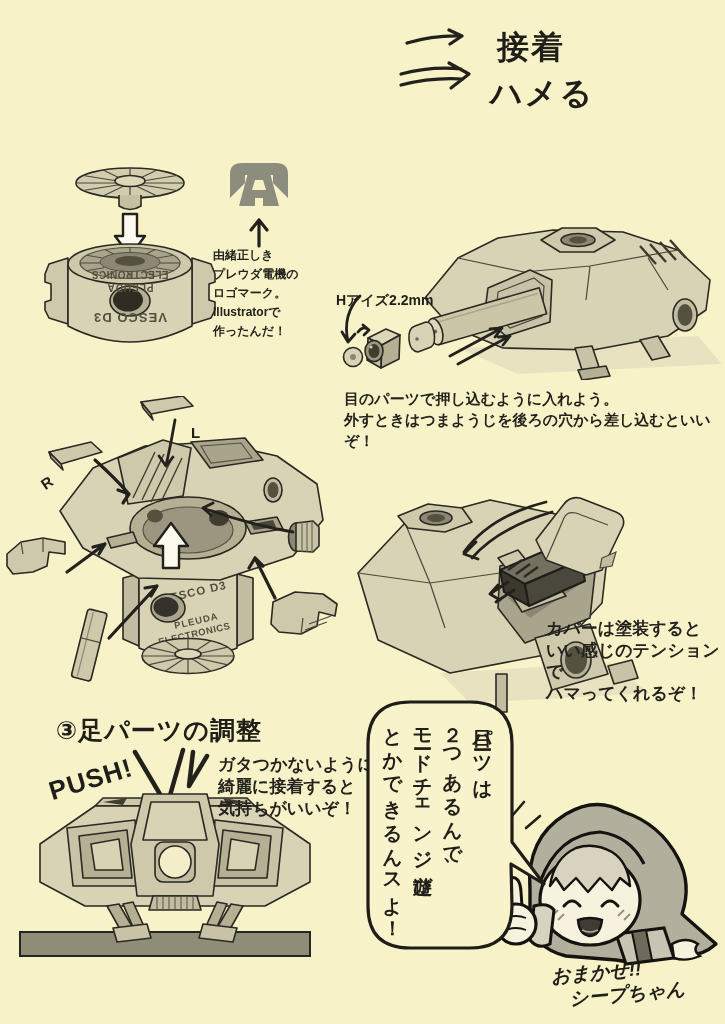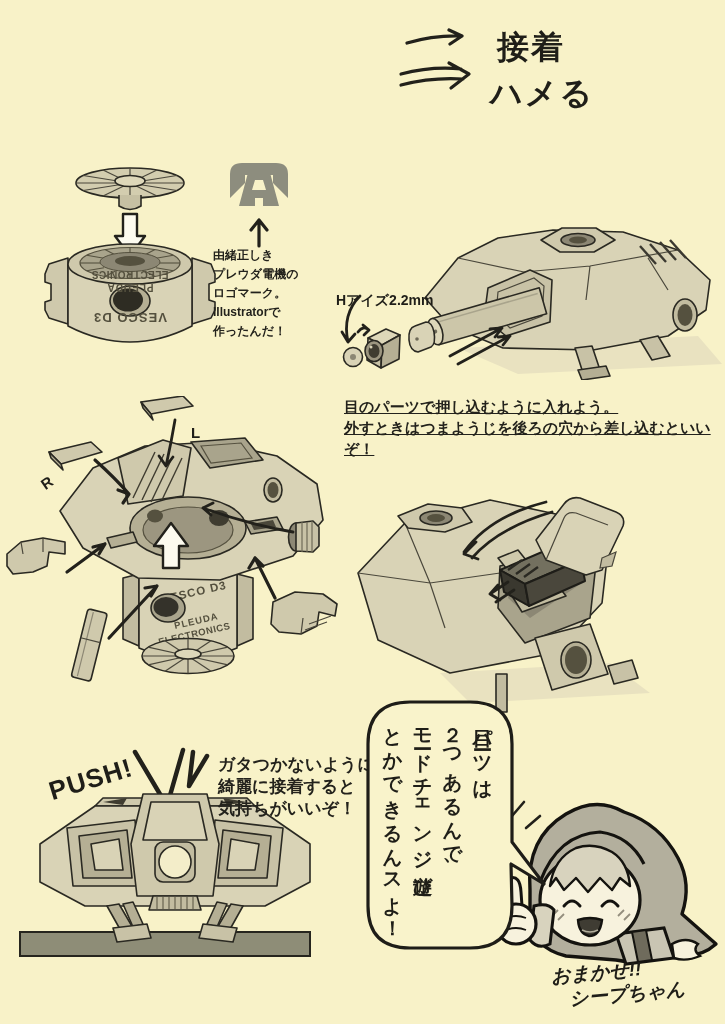--- a/index.html
+++ b/index.html
@@ -139,21 +139,21 @@
       <circle cx="15" cy="159" r="3" fill="#8C8774"></circle>
     </g>
     <path class="ar" d="M 22,98 Q 4,116 10,144 M 10,144 L 4,134 M 10,144 L 17,136"></path>
     <path class="ar" stroke-width="2.2" d="M 20,134 Q 25,127 31,132 M 31,132 L 25,127 M 31,132 L 26,137"></path>
     <path class="ar" d="M 112,158 L 164,130 M 164,130 L 152,131 M 164,130 L 157,139 M 120,166 L 172,138 M 172,138 L 160,139 M 172,138 L 165,147"></path>
     <polygon class="ol" points="237,150 254,148 262,172 245,175" fill="#C8C2A6"></polygon>
     <polygon class="ol" points="240,172 268,168 272,178 244,182" fill="#B5AF94" stroke-width="1.2"></polygon>
     <polygon class="ol" points="302,142 320,138 332,158 314,162" fill="#C8C2A6"></polygon>
   </svg>
   <div class="abs sm-label" style="left:336px;top:276px;margin-top:16px;">Hアイズ2.2mm</div>
-  <div class="abs note" style="left:344px;top:396px;width:380px;font-size:15px;line-height:21px;text-decoration:underline;">目のパーツで押し込むように入れよう。
+  <div class="abs note" style="left:344px;top:388px;width:380px;font-size:15px;line-height:21px;">目のパーツで押し込むように入れよう。
 外すときはつまようじを後ろの穴から差し込むといいぞ！</div>
 
   <svg class="abs" style="left:5px;top:396px;" width="352" height="302" viewBox="0 0 352 302">
     <g>
       <polygon class="ol" points="118,182 134,178 134,250 118,243" fill="#C2BCA0"></polygon>
       <polygon class="ol" points="232,178 248,182 248,243 232,250" fill="#C2BCA0"></polygon>
       <path class="ol" d="M 134,172 L 134,252 Q 183,274 232,252 L 232,172" fill="#D9D3B6"></path>
       <text class="mark" x="190" y="200" font-size="11.5" text-anchor="middle" letter-spacing="1" transform="rotate(-13 190 200)">VESCO D3</text>
       <ellipse class="ol" cx="163" cy="212" rx="17" ry="14" fill="#A9A48C"></ellipse>
       <ellipse cx="161" cy="211" rx="12.5" ry="10" fill="#34322A"></ellipse>
@@ -258,21 +258,25 @@
       <path d="M 158,92 L 172,82 M 166,96 L 180,86 M 174,99 L 188,89" stroke="#2A2922" stroke-width="2.4" fill="none"></path>
     </g>
     <g>
       <path class="ol" d="M 186,62 L 214,26 Q 220,18 230,20 L 266,34 Q 276,38 273,48 L 252,92 L 236,97 L 196,82 Z" fill="#D9D3B6" stroke-width="1.8"></path>
       <path d="M 196,82 L 214,40 Q 217,33 226,35 L 258,47" fill="none" stroke="#4A473B" stroke-width="1.2"></path>
       <polygon points="252,80 266,74 262,88 250,90" fill="#C2BCA0" stroke="#4A473B" stroke-width="1.2"></polygon>
     </g>
     <path class="ar" d="M 196,24 Q 140,38 114,74 M 202,34 Q 148,50 122,80 M 114,76 L 126,64 M 114,76 L 128,81"></path>
     <path class="ar" stroke-width="2.4" d="M 158,104 L 140,116 M 164,112 L 146,124 M 140,116 L 148,107 M 140,116 L 150,122"></path>
   </svg>
-
+  <div class="abs note" style="left:546px;top:618px;font-size:17px;line-height:21.5px;">カバーは塗装すると
+いい感じのテンションで
+ハマってくれるぞ！</div>
+
+  <div class="abs heading" style="left:56px;top:714px;">③足パーツの調整</div>
   <div class="abs push" style="left:48px;top:764px;">PUSH!</div>
   <svg class="abs" style="left:15px;top:744px;" width="330" height="216" viewBox="0 0 330 216">
     <path fill="none" stroke="#22211B" stroke-width="4.5" stroke-linecap="round" stroke-linejoin="round" d="M 120,8 L 152,62 L 168,6 M 178,8 L 174,42 L 192,12"></path>
     <rect x="5" y="188" width="290" height="24" fill="#8E8D77" stroke="#26251E" stroke-width="2"></rect>
     <g>
       <polygon class="ol" points="80,62 240,62 232,54 88,54" fill="#CFC9AC"></polygon>
       <polygon points="88,58 112,54 108,61" fill="#3F3C30"></polygon>
       <polygon points="232,58 208,54 212,61" fill="#3F3C30"></polygon>
       <polygon class="ol" points="25,100 80,62 240,62 295,100 295,138 250,162 70,162 25,138" fill="#D9D3B6"></polygon>
       <polygon class="ol" points="52,84 120,76 126,142 58,142" fill="#C8C2A6"></polygon>

